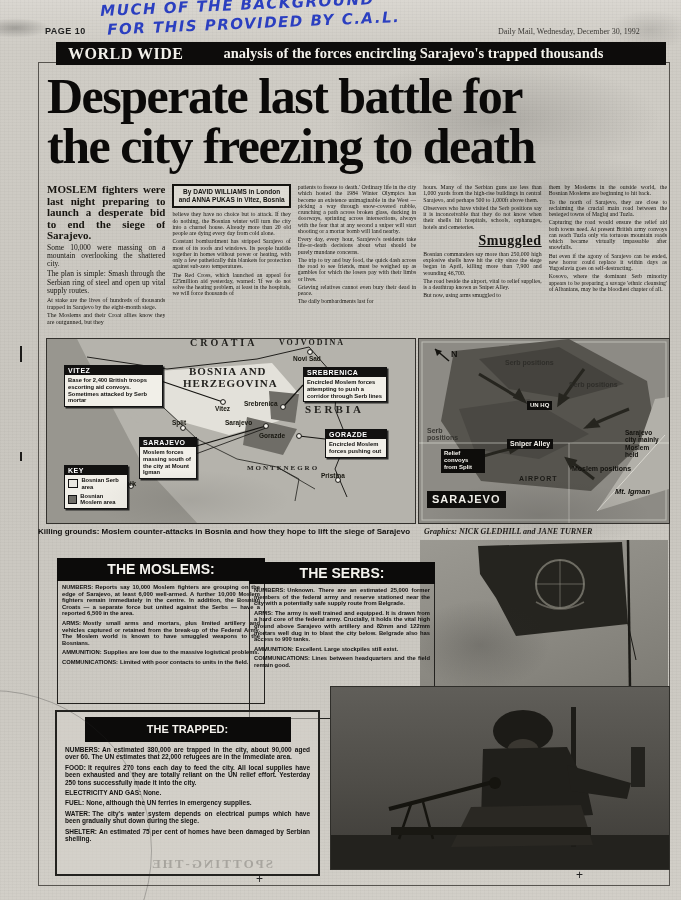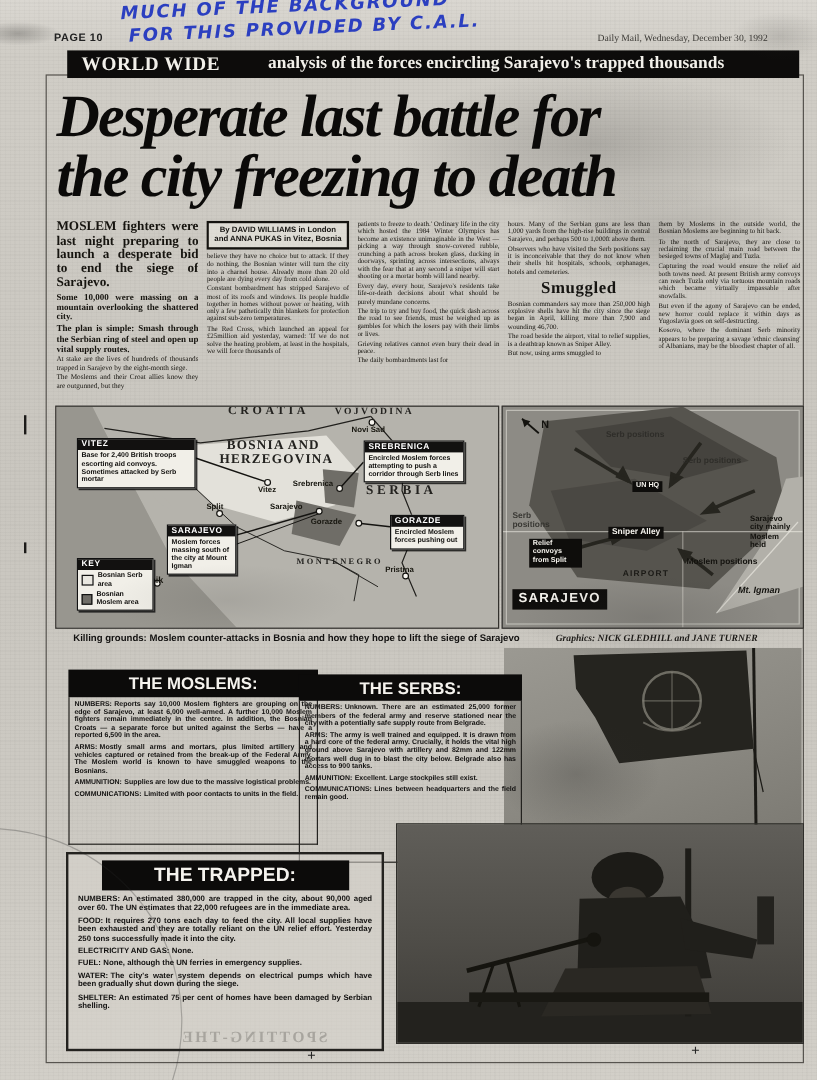--- a/index.html
+++ b/index.html
@@ -18,38 +18,38 @@
   .mastdate{font:8px "Liberation Serif",serif;color:#3a3834;}
   .banner{background:#0d0c0b;color:#f2f0ea;display:flex;align-items:center;padding-left:12px;gap:34px;}
   .banner b{font:bold 16px "Liberation Serif",serif;letter-spacing:.5px;margin-right:6px;}
   .banner span{font:bold 14.5px "Liberation Serif",serif;}
   .headline{font-weight:bold;font-size:50px;line-height:.99;letter-spacing:-1.5px;color:#0b0a09;white-space:nowrap;}
   
   .cols{display:flex;gap:7px;overflow:hidden;}
   .col{flex:1 1 0;overflow:hidden;}
   .col p{margin:0 0 2px 0;text-align:justify;color:#16140f;}
   .lead p.p0{font-size:11px;font-weight:bold;line-height:1.05;word-spacing:2px;}
-  .lead p.p1{font-size:7.5px;line-height:1.1;font-weight:bold;}
+  .lead p.p1{font-size:7.5px;line-height:1.1;font-weight:normal;}
   .lead p.p3{font-size:6px;line-height:1.1;}
   .small p{font-size:5.8px;line-height:1.08;}
   .bybox{border:2px solid #14130f;padding:2px 3px;margin-bottom:3px;
     font:bold 6.5px "Liberation Sans",sans-serif;text-align:center;line-height:1.25;background:rgba(240,238,230,.5);}
-  .subhead{font:bold 14px "Liberation Serif",serif;text-align:center;margin:3px 0 2px;letter-spacing:.5px;}
+  .subhead{font:bold 14px "Liberation Serif",serif;text-align:right;margin:3px 0 2px;letter-spacing:.5px;text-decoration:underline;}
   
   .mappanel{border:1px solid #33312d;overflow:hidden;}
   .mlabel{position:absolute;color:#1f1e1b;white-space:nowrap;}
   .region{font:bold 10px "Liberation Serif",serif;letter-spacing:3px;color:#23221f;}
   .city{font:bold 6.5px "Liberation Sans",sans-serif;color:#17160f;}
   .callout{position:absolute;background:#f1efe8;border:1px solid #111;box-shadow:1.5px 1.5px 0 rgba(10,10,10,.8);}
   .callout .ttl{background:#121110;color:#fff;font:bold 7px "Liberation Sans",sans-serif;padding:1px 3px;letter-spacing:.5px;}
   .callout .bd{font:bold 5.8px "Liberation Sans",sans-serif;line-height:1.18;padding:2px 3px;color:#100f0d;}
   .chip{position:absolute;background:#0e0d0b;color:#f4f2ec;font:bold 6px "Liberation Sans",sans-serif;padding:1px 3px;line-height:1.2;}
   .ghosttxt{position:absolute;transform:scaleX(-1);opacity:.28;font:bold 13px "Liberation Serif",serif;letter-spacing:2px;color:#3a3833;}
   .caption{display:flex;align-items:baseline;font:bold 8px "Liberation Sans",sans-serif;color:#121110;}
-  .caption .credit{font:italic bold 8px "Liberation Serif",serif;margin-left:30px;color:#1c1a17;text-align:right;}
+  .caption .credit{font:italic bold 8px "Liberation Serif",serif;margin-left:14px;color:#1c1a17;text-align:right;}
   
   .factbox .hd{background:#0c0b0a;color:#f5f3ee;text-align:center;font-family:"Liberation Sans",sans-serif;font-weight:bold;}
   .factbox .bd{border:1px solid #23221f;border-top:none;padding:3px 4px;overflow:hidden;}
   .factbox .bd p{margin:0 0 3px;font:bold 5.8px "Liberation Sans",sans-serif;line-height:1.14;color:#121110;text-align:justify;}
   .factbox .bd p b{margin-right:2px;}
   .trapbox .bd p{font-size:6.5px;}
   .regmark{position:absolute;font:12px "Liberation Sans",sans-serif;color:#222;}
   .tick{position:absolute;background:#1c1b19;width:2px;}
 </style>
 </head>
@@ -69,21 +69,21 @@
   <div class="frame" style="left:38px;top:62px;width:630px;height:822px;"></div>
 
   <div class="abs banner" style="left:56px;top:42px;width:598px;height:23px;">
     <b>WORLD WIDE</b>
     <span>analysis of the forces encircling Sarajevo's trapped thousands</span>
   </div>
 
   <div class="abs smudge" style="left:330px;top:60px;width:330px;height:120px;opacity:.7;"></div>
   <div class="abs smudge" style="left:430px;top:150px;width:240px;height:90px;opacity:.5;"></div>
 
-  <div class="abs headline" style="left:47px;top:72px;font-style:italic;">
+  <div class="abs headline" style="left:47px;top:72px;">
     <div>Desperate last battle for</div>
     <div>the city freezing to death</div>
   </div>
 
   <div class="abs cols" style="left:47px;top:184px;width:620px;height:152px;">
     <div class="col lead">
       <p class="p0">MOSLEM fighters were last night preparing to launch a desperate bid to end the siege of Sarajevo.</p>
       <p class="p1">Some 10,000 were massing on a mountain overlooking the shattered city.</p>
       <p class="p1">The plan is simple: Smash through the Serbian ring of steel and open up vital supply routes.</p>
       <p class="p3">At stake are the lives of hundreds of thousands trapped in Sarajevo by the eight-month siege.</p>
@@ -229,21 +229,21 @@
     <div class="chip" style="left:108px;top:62px;">UN HQ</div>
     <div class="chip" style="left:88px;top:100px;font-size:7px;">Sniper Alley</div>
     <div class="chip" style="left:22px;top:110px;width:38px;white-space:normal;">Relief convoys from Split</div>
     <div class="mlabel" style="left:100px;top:136px;font:bold 7px 'Liberation Sans',sans-serif;letter-spacing:1px;color:#1b1a16;">AIRPORT</div>
     <div class="mlabel" style="left:153px;top:126px;font:bold 7px 'Liberation Sans',sans-serif;color:#14130f;">Moslem positions</div>
     <div class="mlabel" style="left:206px;top:90px;width:38px;white-space:normal;font:bold 6.5px 'Liberation Sans',sans-serif;color:#14130f;line-height:1.15;">Sarajevo city mainly Moslem held</div>
     <div class="mlabel" style="left:196px;top:148px;font:italic bold 7.5px 'Liberation Sans',sans-serif;color:#14130f;">Mt. Igman</div>
     <div class="chip" style="left:8px;top:152px;font-size:11px;letter-spacing:1px;padding:2px 5px;">SARAJEVO</div>
   </div>
 
-  <div class="abs caption" style="left:61px;top:527px;width:620px;">
+  <div class="abs caption" style="left:38px;top:527px;width:620px;">
     <span>Killing grounds: Moslem counter-attacks in Bosnia and how they hope to lift the siege of Sarajevo</span>
     <span class="credit">Graphics: NICK GLEDHILL and JANE TURNER</span>
   </div>
 
   <div class="abs" style="left:420px;top:540px;width:248px;height:148px;background:linear-gradient(160deg,#9b9992,#8a8881 60%,#7d7b74);overflow:hidden;">
     <svg width="248" height="148">
       <polygon points="58,6 202,2 208,84 96,96 76,58 60,34" fill="#25241f"></polygon>
       <circle cx="140" cy="44" r="24" fill="none" stroke="#8d8b80" stroke-width="2" opacity=".7"></circle>
       <line x1="116" y1="44" x2="164" y2="44" stroke="#8d8b80" stroke-width="1" opacity=".6"></line>
       <line x1="140" y1="20" x2="140" y2="68" stroke="#8d8b80" stroke-width="1" opacity=".6"></line>
@@ -287,21 +287,21 @@
       <line x1="58" y1="122" x2="166" y2="94" stroke="#15140f" stroke-width="4"></line>
       <line x1="80" y1="117" x2="68" y2="152" stroke="#15140f" stroke-width="2.5"></line>
       <line x1="92" y1="115" x2="102" y2="152" stroke="#15140f" stroke-width="2.5"></line>
       <circle cx="164" cy="96" r="6" fill="#15140f"></circle>
       <rect x="60" y="140" width="200" height="8" fill="#191813"></rect>
     </svg>
   </div>
 
   <div class="abs" style="left:55px;top:710px;width:249px;height:152px;border:2px solid #23221f;padding:5px 6px;background:rgba(215,212,204,.55);">
     <div class="factbox trapbox">
-      <div class="hd" style="height:25px;line-height:25px;font-size:16px;width:206px;margin:0 auto;">THE TRAPPED:</div>
+      <div class="hd" style="height:25px;line-height:25px;font-size:11px;width:206px;margin:0 auto;">THE TRAPPED:</div>
       <div class="bd" style="height:108px;border:none;padding:4px 2px 0;">
         <p><b>NUMBERS:</b><span>An estimated 380,000 are trapped in the city, about 90,000 aged over 60. The UN estimates that 22,000 refugees are in the immediate area.</span></p>
         <p><b>FOOD:</b><span>It requires 270 tons each day to feed the city. All local supplies have been exhausted and they are totally reliant on the UN relief effort. Yesterday 250 tons successfully made it into the city.</span></p>
         <p><b>ELECTRICITY AND GAS:</b><span>None.</span></p>
         <p><b>FUEL:</b><span>None, although the UN ferries in emergency supplies.</span></p>
         <p><b>WATER:</b><span>The city's water system depends on electrical pumps which have been gradually shut down during the siege.</span></p>
         <p><b>SHELTER:</b><span>An estimated 75 per cent of homes have been damaged by Serbian shelling.</span></p>
       </div>
     </div>
   </div>

